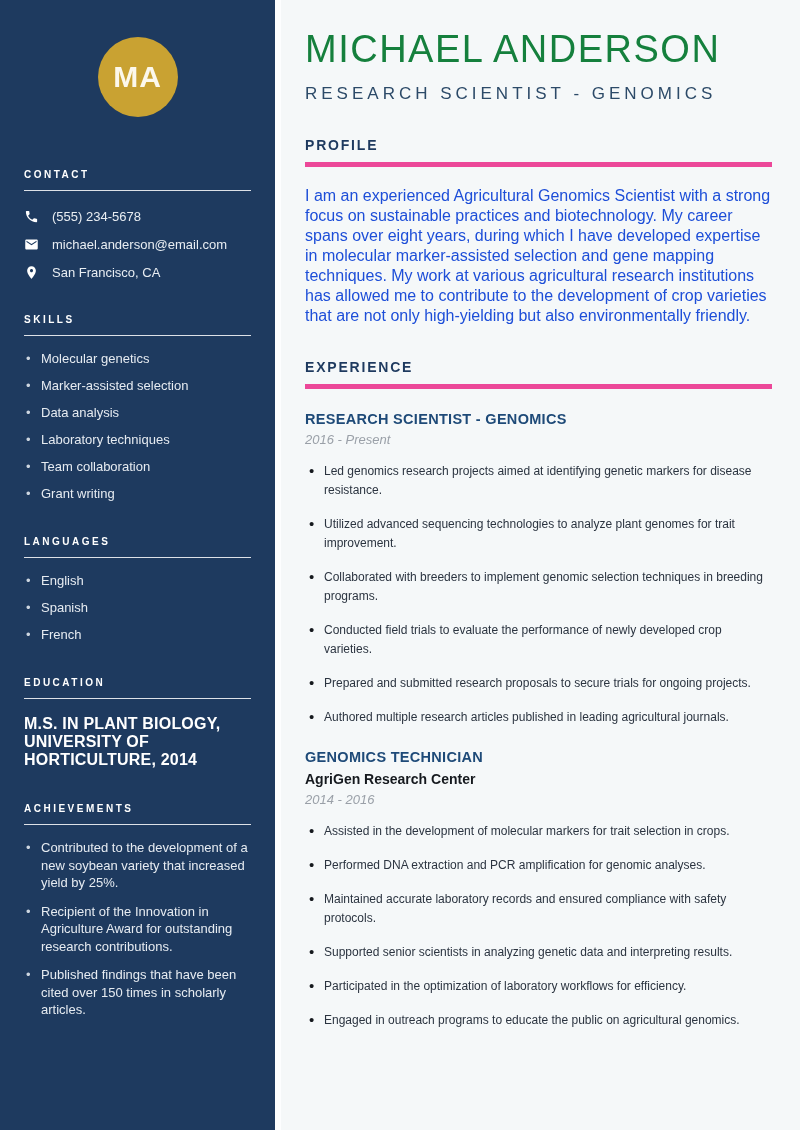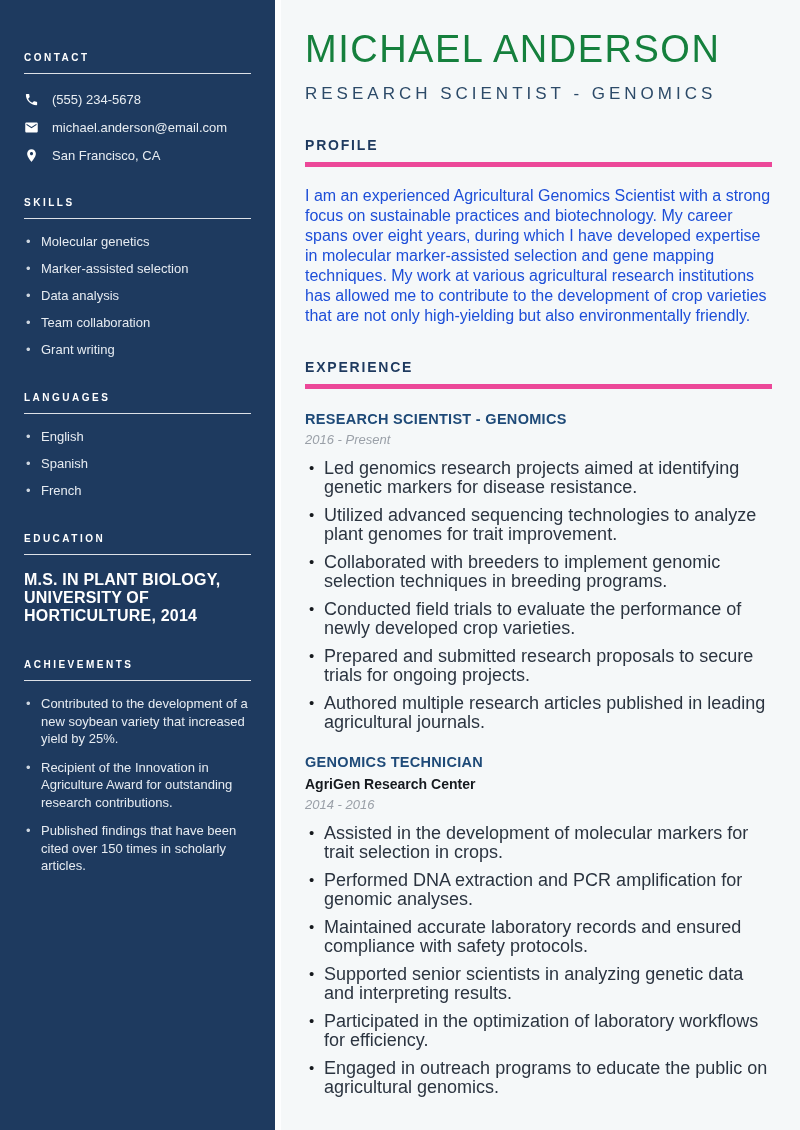--- a/index.html
+++ b/index.html
@@ -127,39 +127,43 @@
   .job-dates {
     margin-top: 5px;
     font-size: 13px;
     font-style: italic;
     color: #9aa0a8;
   }
   .job-bullets { list-style: none; margin-top: 12px; }
   .job-bullets li {
     position: relative;
     padding-left: 19px;
-    font-size: 18px;
+    font-size: 12px;
     color: #2b3440;
     line-height: 19px;
     margin-bottom: 9px;
+    margin-top: 15px;
   }
   .job-bullets li::before {
     content: "•";
     position: absolute; left: 4px; top: -1px;
     color: #15191e;
     font-size: 15px;
   }
 </style>
 </head>
 <body>
 
 <div class="page">
 
   <aside class="sidebar">
 
+    <div class="avatar">
+      <span>MA</span>
+    </div>
 
     <div class="contact-block">
       <div class="side-heading">CONTACT</div>
       <div class="contact-list">
         <div class="contact-item">
           <span class="cicon">
             <svg viewBox="0 0 24 24">
                 <path d="M6.62 10.79c1.44 2.83 3.76 5.14 6.59 6.59l2.2-2.21c.27-.27.67-.36 1.02-.24 1.12.37 2.33.57 3.57.57.55 0 1 .45 1 1V20c0 .55-.45 1-1 1-9.39 0-17-7.61-17-17 0-.55.45-1 1-1h3.5c.55 0 1 .45 1 1 0 1.25.2 2.45.57 3.57.11.35.03.74-.25 1.02l-2.2 2.2z"></path>
               </svg>
           </span>
@@ -183,20 +187,21 @@
         </div>
       </div>
     </div>
 
     <div class="side-section">
       <div class="side-heading">SKILLS</div>
       <ul class="side-list">
         <li>Molecular genetics</li>
         <li>Marker-assisted selection</li>
         <li>Data analysis</li>
+        <li>Laboratory techniques</li>
         <li>Team collaboration</li>
         <li>Grant writing</li>
       </ul>
     </div>
 
     <div class="side-section">
       <div class="side-heading">LANGUAGES</div>
       <ul class="side-list">
         <li>English</li>
         <li>Spanish</li>

